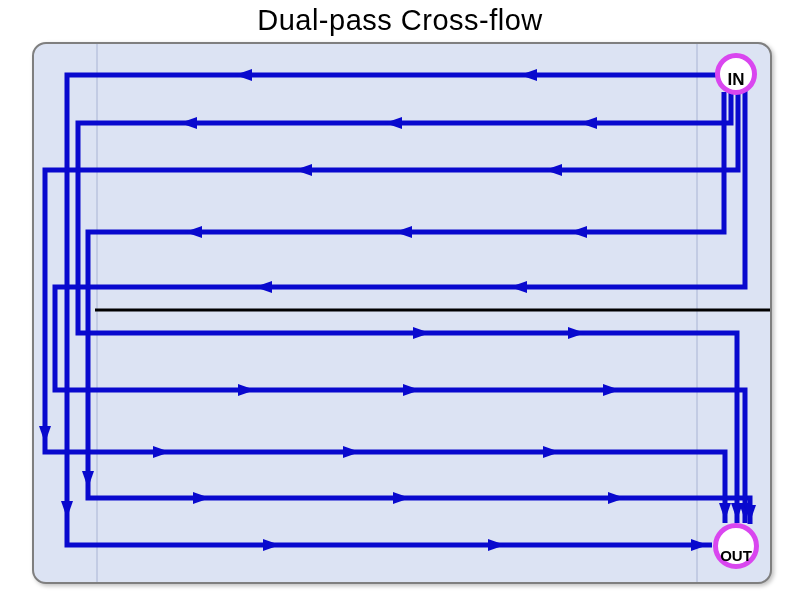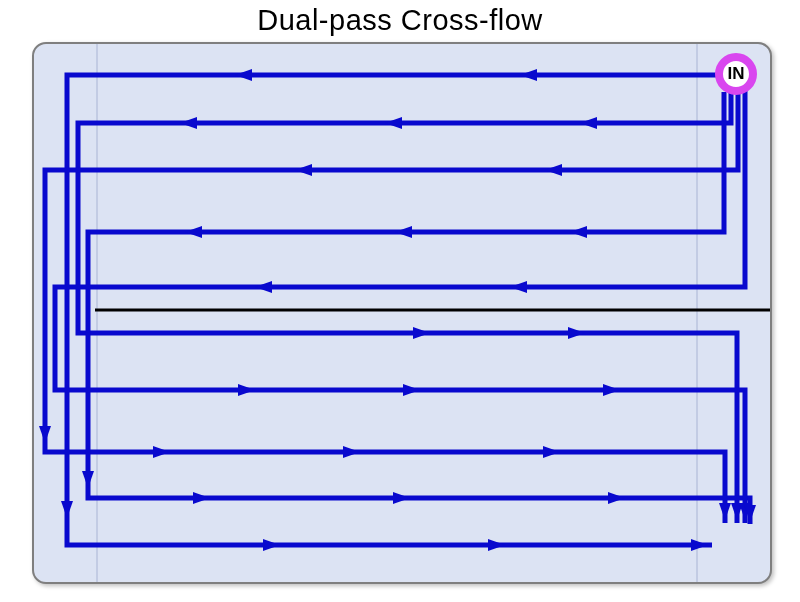--- a/index.html
+++ b/index.html
@@ -27,25 +27,25 @@
     box-sizing:border-box;
   }
   svg.flow{
     position:absolute;
     left:0;top:0;
     width:800px;height:602px;
   }
   .node{
     position:absolute;
     background:#ffffff;
-    border:8px solid #d946ef;
+    border:5px solid #d946ef;
     border-radius:50%;
     box-sizing:border-box;
     display:flex;
-    align-items:center;
+    align-items:flex-end;
     justify-content:center;
     font-weight:bold;
     color:#000000;
   }
   .node-in{font-size:17px;}
   .node-out{font-size:15px;}
 </style>
 </head>
 <body>
 
@@ -91,13 +91,16 @@
       <polygon points="88,488 82,471 94,471" fill="#0909ce"></polygon>
       <polygon points="725,520 719,503 731,503" fill="#0909ce"></polygon>
       <polygon points="737,520 731,503 743,503" fill="#0909ce"></polygon>
       <polygon points="745,520 739,503 751,503" fill="#0909ce"></polygon>
       <polygon points="750,522 744,505 756,505" fill="#0909ce"></polygon>
     </svg>
   <div class="title">Dual-pass Cross-flow</div>
   <div class="node node-in" style="left: 715px; top: 53px; width: 42px; height: 42px;">
     <span>IN</span>
   </div>
+  <div class="node node-out" style="left: 713px; top: 523px; width: 46px; height: 46px;">
+    <span>OUT</span>
+  </div>
 </div>
 
 </body></html>

